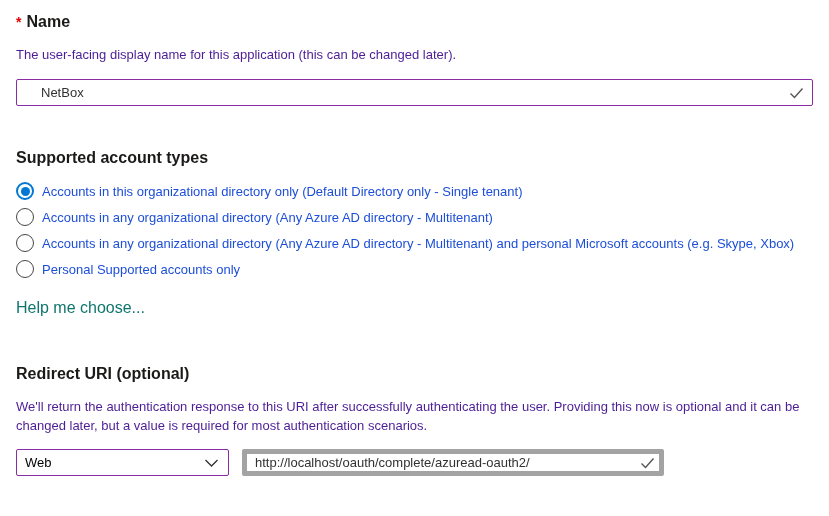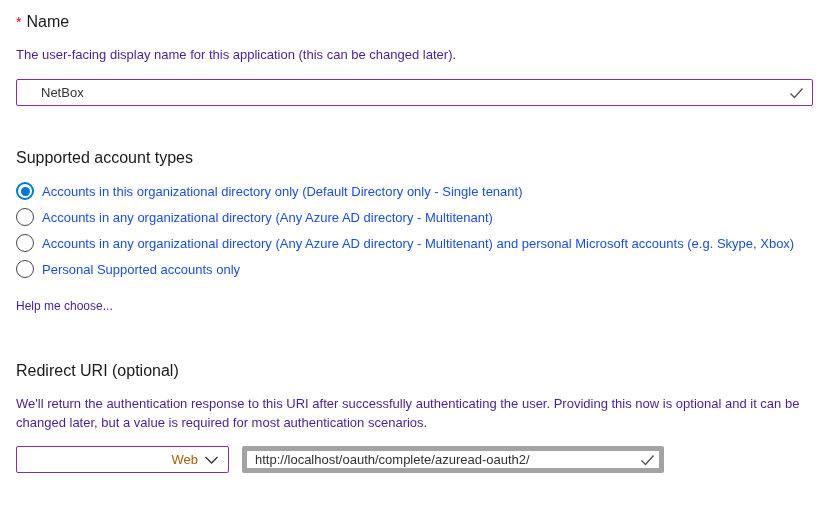--- a/index.html
+++ b/index.html
@@ -9,21 +9,21 @@
     height: 516px;
     background: #ffffff;
     font-family: "Liberation Sans", sans-serif;
     color: #323130;
     overflow: hidden;
   }
   .page { padding: 12px 16px 0 16px; }
 
   .section-title {
     font-size: 16px;
-    font-weight: 400;
+    font-weight: 700;
     line-height: 20px;
     color: #1b1a19;
     margin: 0;
   }
   .required-star {
     color: #e50000;
     margin-right: 5px;
     font-size: 14px;
   }
   .desc {
@@ -83,22 +83,22 @@
     width: 9px;
     height: 9px;
     border-radius: 50%;
     background: #0078d4;
   }
   .radio-label { font-size: 13px; margin-left: 8px; color: #1d4ed8; text-align: center; }
 
   .help-link {
     display: inline-block;
     margin-top: 17px;
-    font-size: 12px;
-    color: #4c1d95;
+    font-size: 16px;
+    color: #0f766e;
     text-decoration: none;
     cursor: pointer;
   }
 
   .section-redirect { margin-top: 47px; }
 
   .redirect-row {
     margin-top: 14px;
     display: flex;
     align-items: center;
@@ -106,24 +106,23 @@
   .select-box {
     position: relative;
     width: 213px;
     height: 27px;
     border: 1px solid #8a2da5;
     border-radius: 2px;
     display: flex;
     align-items: center;
     padding: 0 30px 0 8px;
     font-size: 13px;
-    color: #a16207;
+    color: #000000;
     cursor: pointer;
     background: #fff;
-    justify-content: flex-end;
   }
   .chevron-wrap {
     position: absolute;
     right: 9px;
     top: 50%;
     transform: translateY(-50%);
     line-height: 0;
   }
   .uri-wrap { position: relative; margin-left: 13px; }
   .uri-input {

